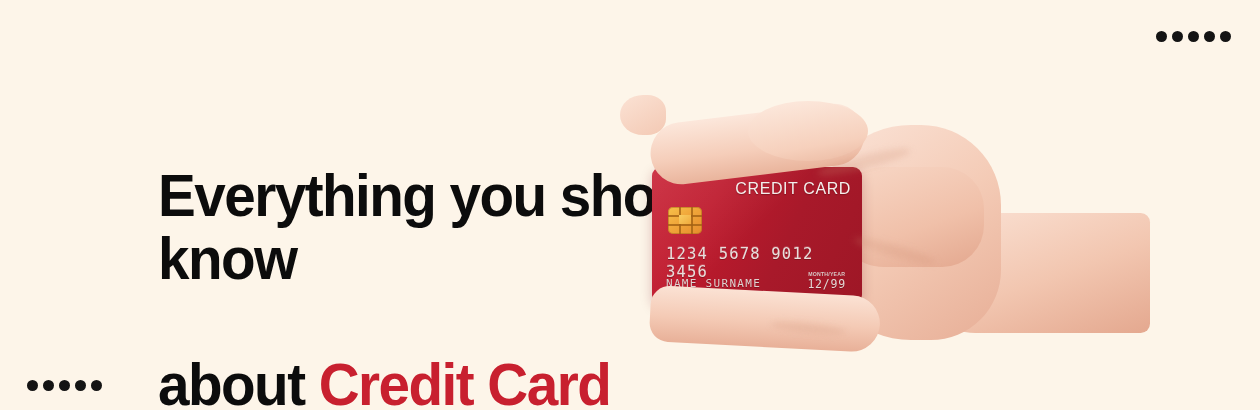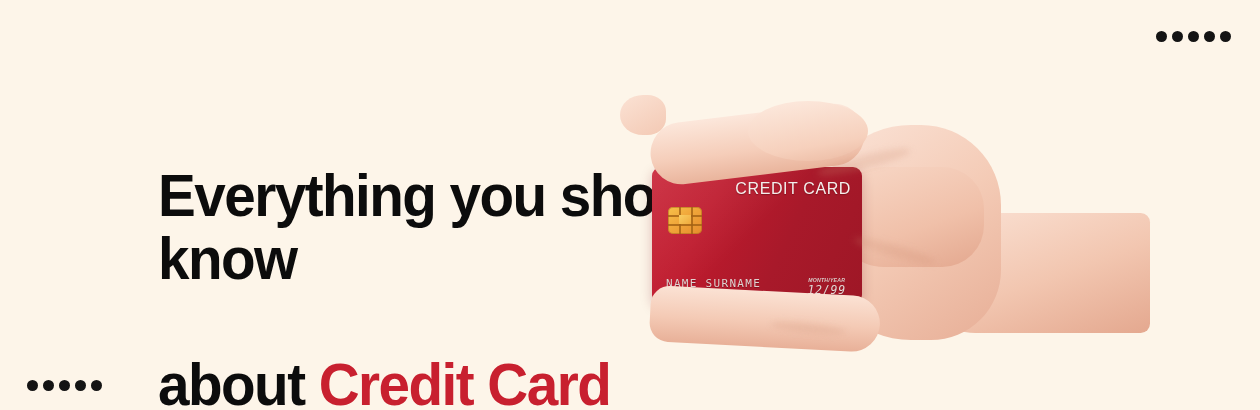--- a/index.html
+++ b/index.html
@@ -223,23 +223,22 @@
     bottom: 14px;
     color: #DFD2D0;
     font-size: 11px;
     letter-spacing: 1.3px;
     font-family: "DejaVu Sans Mono", monospace;
     text-shadow: 0 1px 0 rgba(110,15,25,0.6);
   }
   #card-expiry-group {
     position: absolute;
     right: 16px;
-    bottom: 7px;
+    bottom: 13px;
     text-align: center;
-    font-style: italic;
   }
   #card-expiry-label {
     color: #D8C8C6;
     font-size: 5.2px;
     letter-spacing: 0.2px;
     font-weight: bold;
     font-family: "Liberation Sans", sans-serif;
     line-height: 7px;
   }
   #card-expiry-value {
@@ -289,20 +288,21 @@
       <div id="card-brand">CREDIT CARD</div>
 
       <div id="card-chip">
         <span class="chip-line h1"></span>
         <span class="chip-line h2"></span>
         <span class="chip-line v1"></span>
         <span class="chip-line v2"></span>
         <span class="cbox"></span>
       </div>
 
+      <div id="card-number">1234 5678 9012 3456</div>
       <div id="card-holder">NAME SURNAME</div>
 
       <div id="card-expiry-group">
         <div id="card-expiry-label">MONTH/YEAR</div>
         <div id="card-expiry-value">12/99</div>
       </div>
     </div>
 
     <div class="hand-part" id="finger-index"></div>
     <div class="hand-part" id="knuckle"></div>

